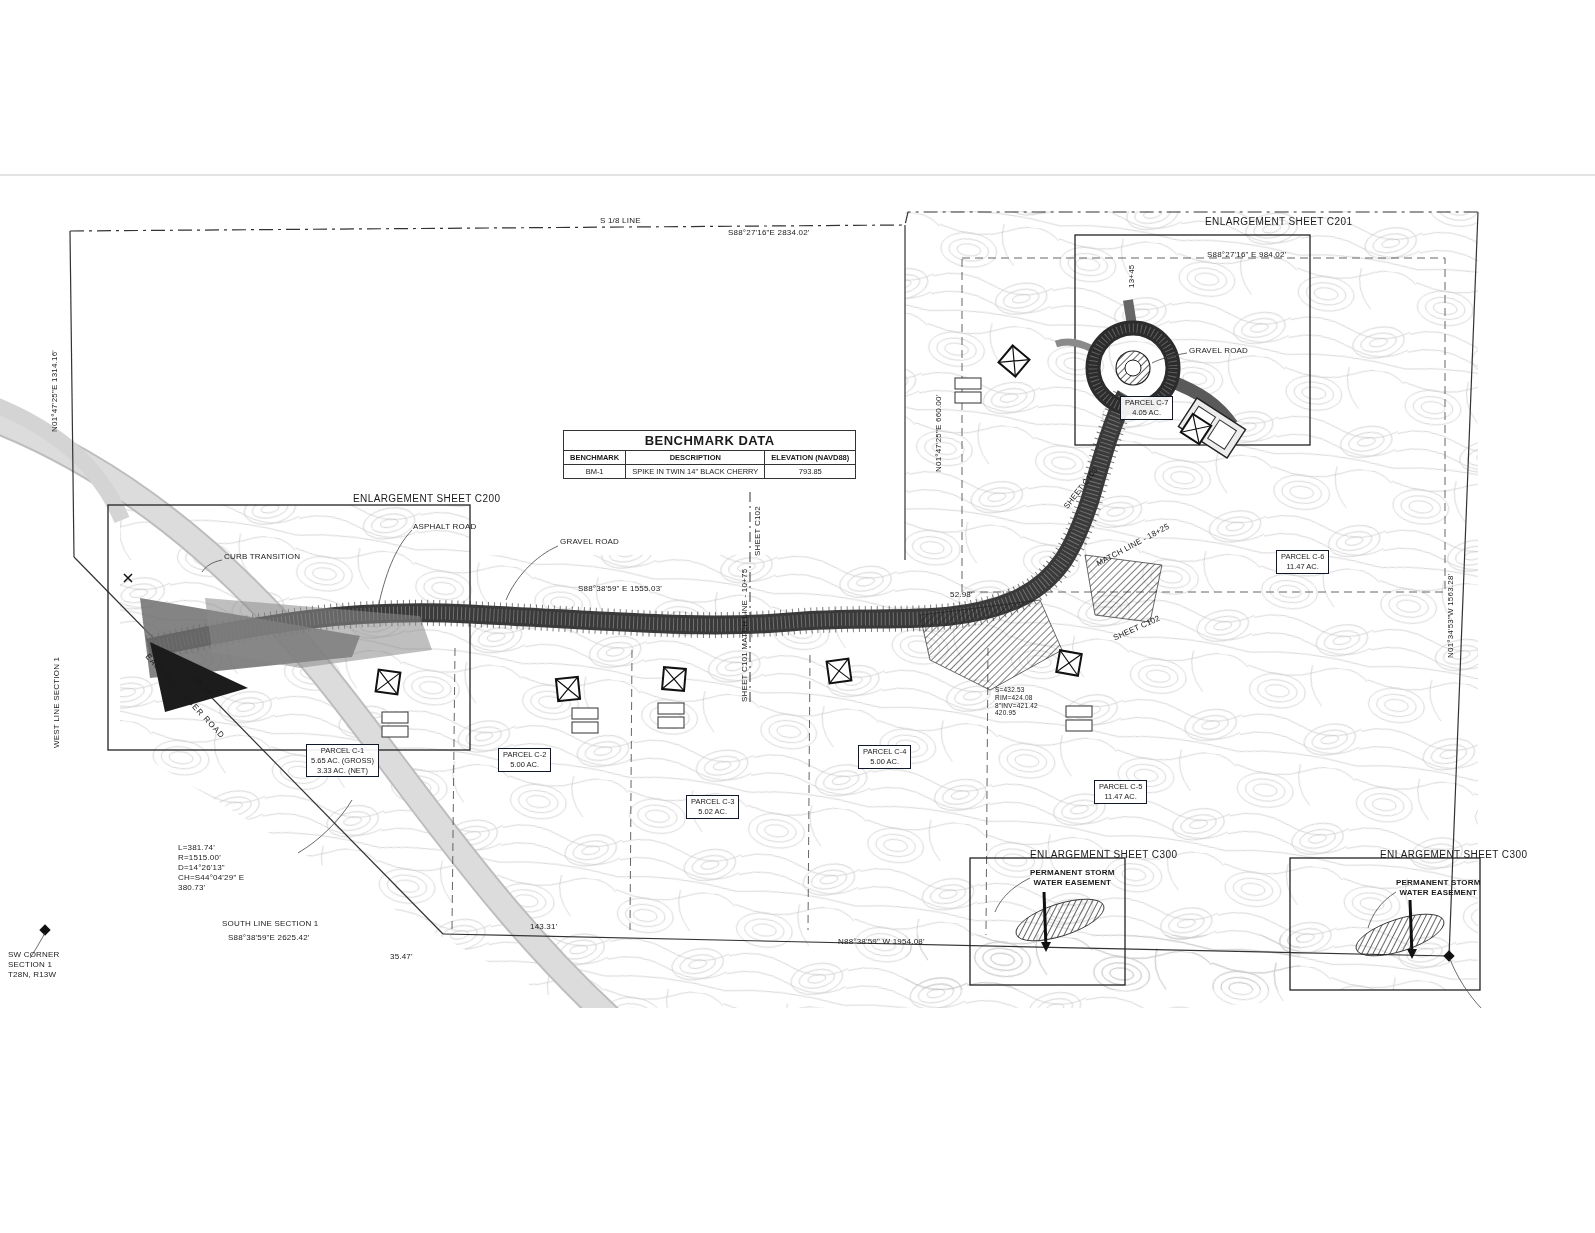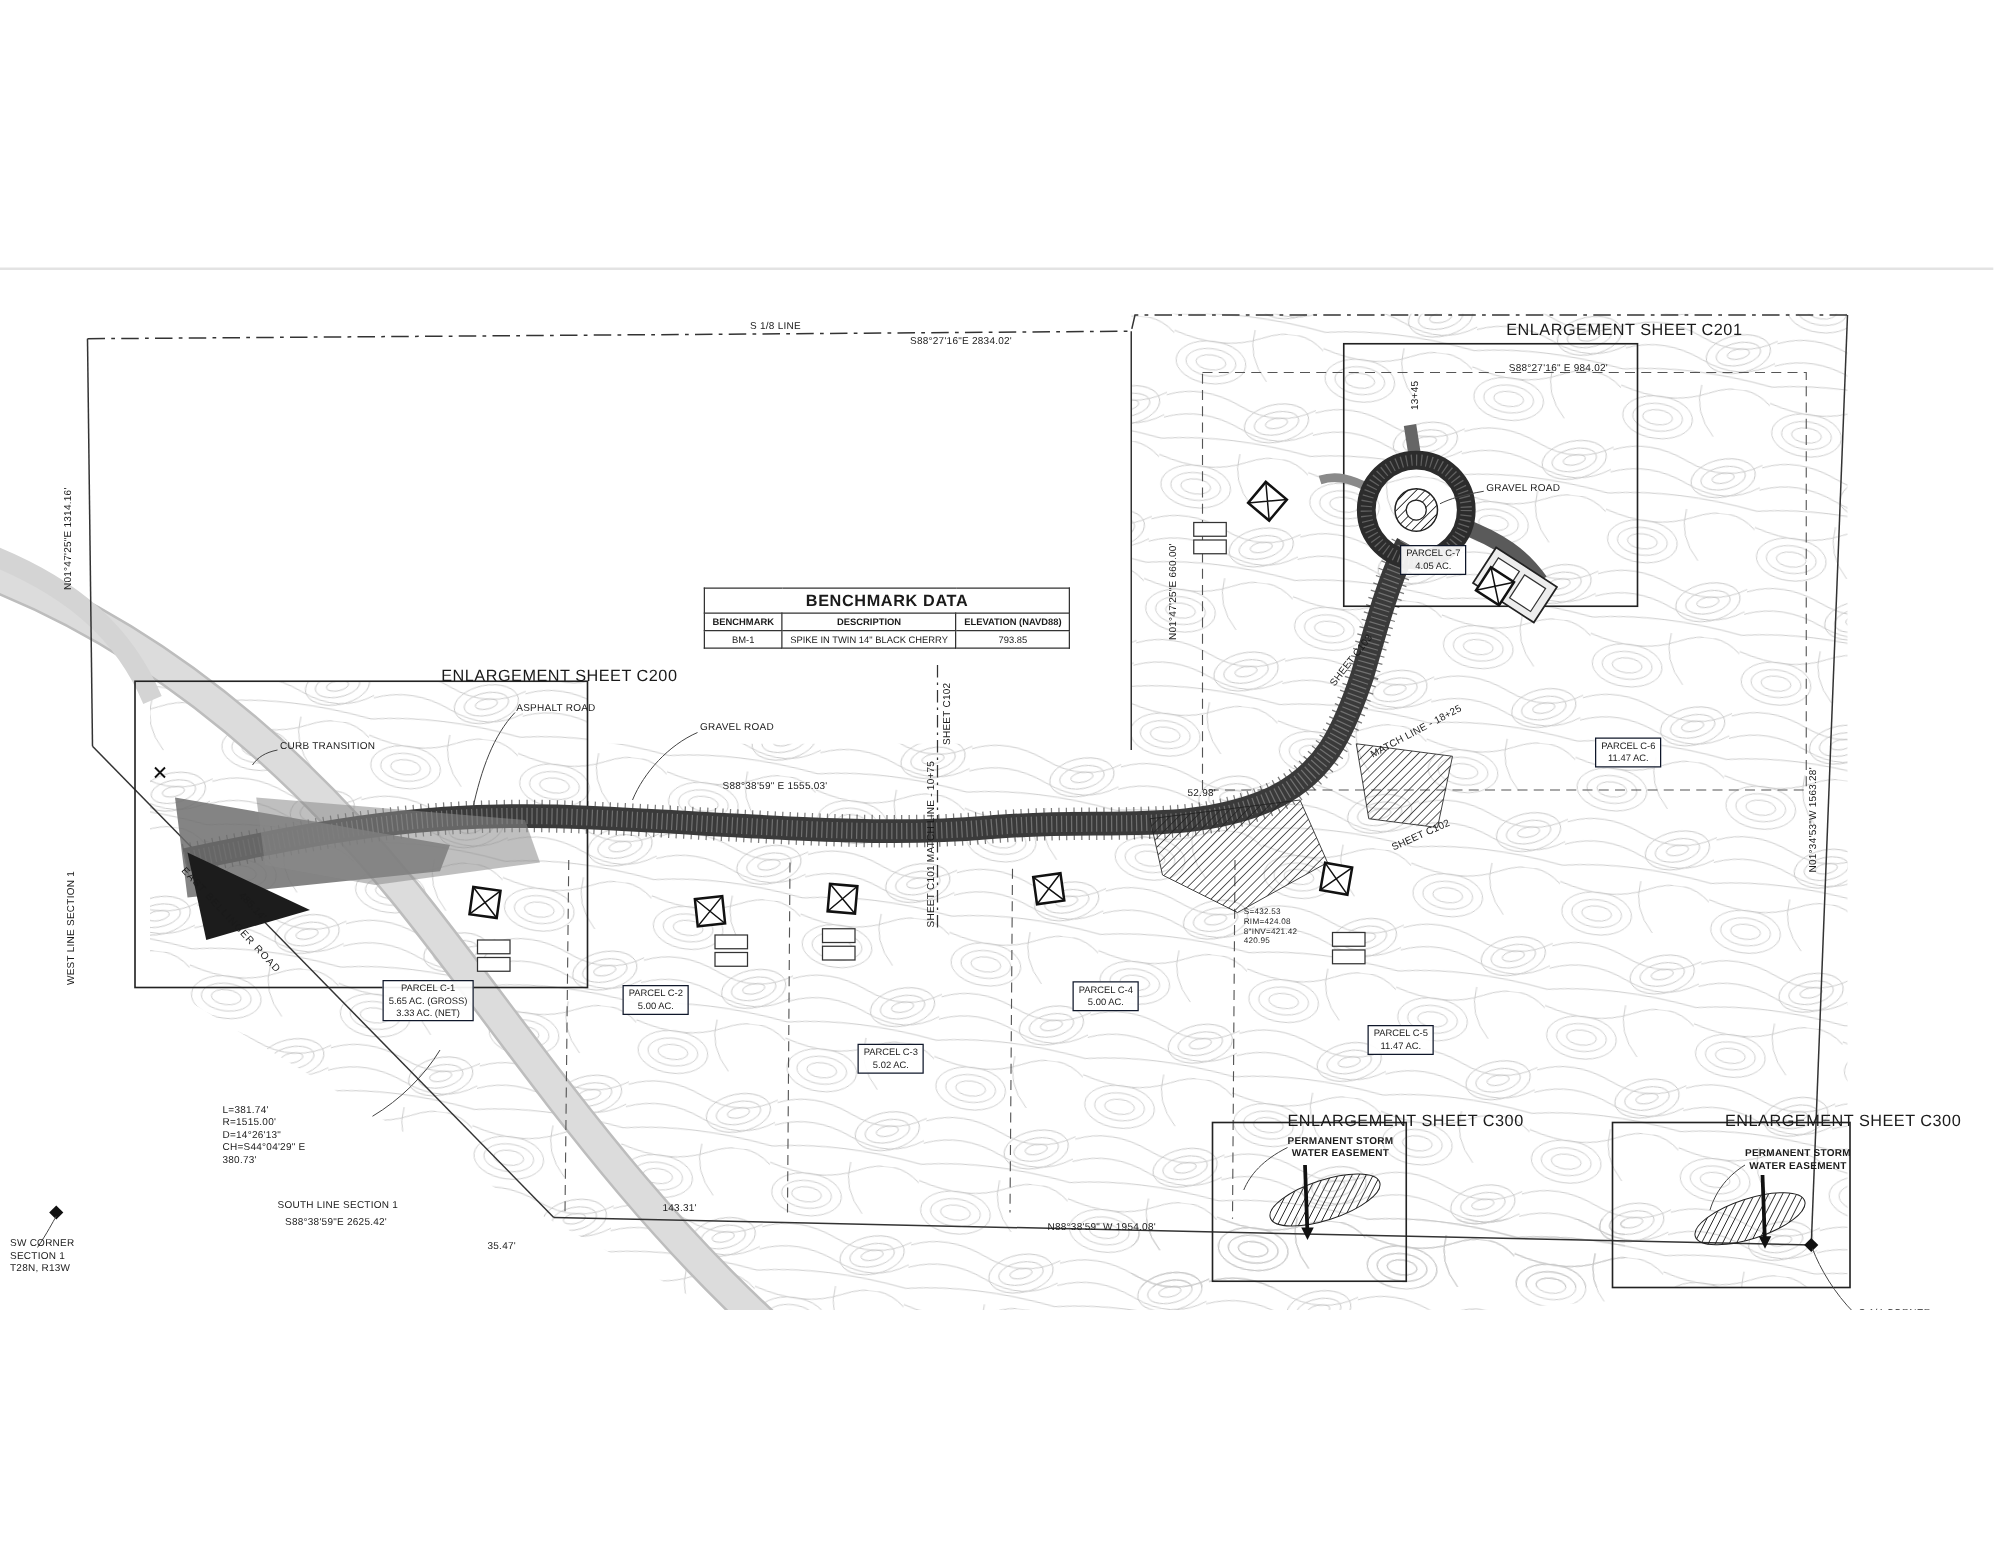--- a/index.html
+++ b/index.html
@@ -1,20 +1,20 @@
 <!DOCTYPE html>
 <html><head>
 <meta charset="utf-8">
 <style>
   html,body{margin:0;padding:0;background:#fff;}
   #stage{position:relative;width:1595px;height:1008px;background:#ffffff;overflow:hidden;
-         font-family:"Liberation Sans",sans-serif;color:#1a1a1a;margin-top:40px;}
+         font-family:"Liberation Sans",sans-serif;color:#1a1a1a;}
   svg{position:absolute;left:0;top:0;}
   .lbl{position:absolute;font-size:8px;line-height:1.25;letter-spacing:.2px;white-space:pre-line;color:#1a1a1a;}
-  .sheet{font-size:13px;letter-spacing:.4px;}
+  .sheet{font-size:10px;letter-spacing:.4px;}
   .rot{transform-origin:0 0;}
   .pbox{position:absolute;border:1px solid #0f172a;background:rgba(255,255,255,.92);
         padding:1px 4px;text-align:center;font-size:7.5px;line-height:1.3;}
   .pbox span{display:block;white-space:nowrap;}
   .rt{text-align:left;}
   .ctr{text-align:center;font-weight:bold;}
   
   #bmtable{position:absolute;left:563px;top:430px;border-collapse:collapse;background:#fff;}
   #bmtable td,#bmtable th{border:1px solid #333;font-size:7.5px;font-weight:normal;
         padding:2px 6px;text-align:center;white-space:nowrap;}

